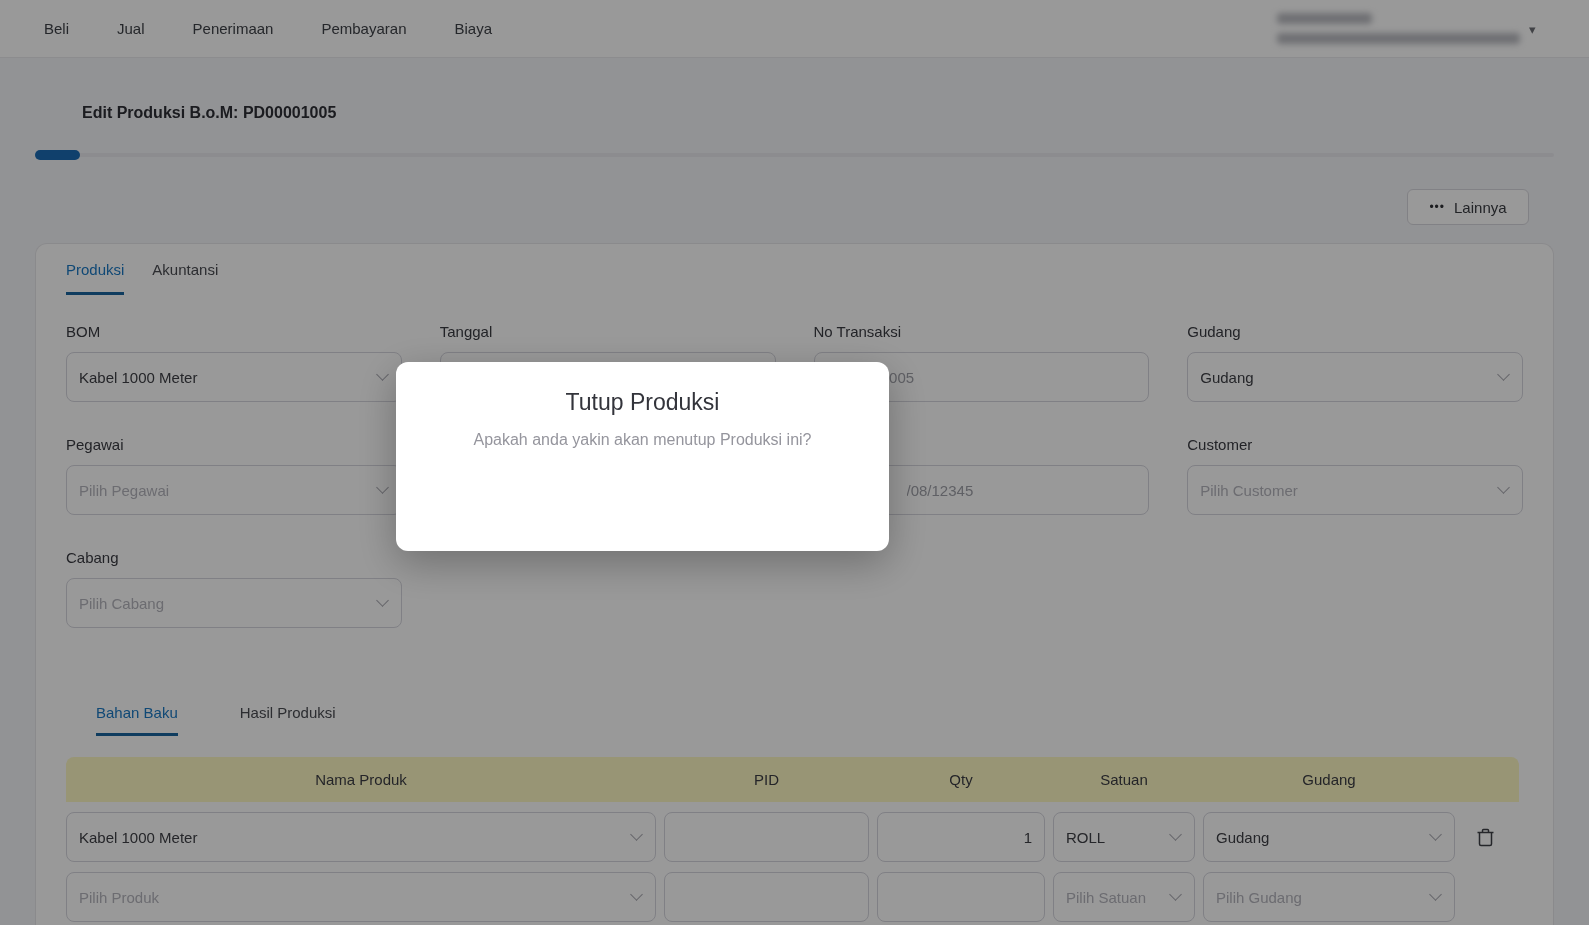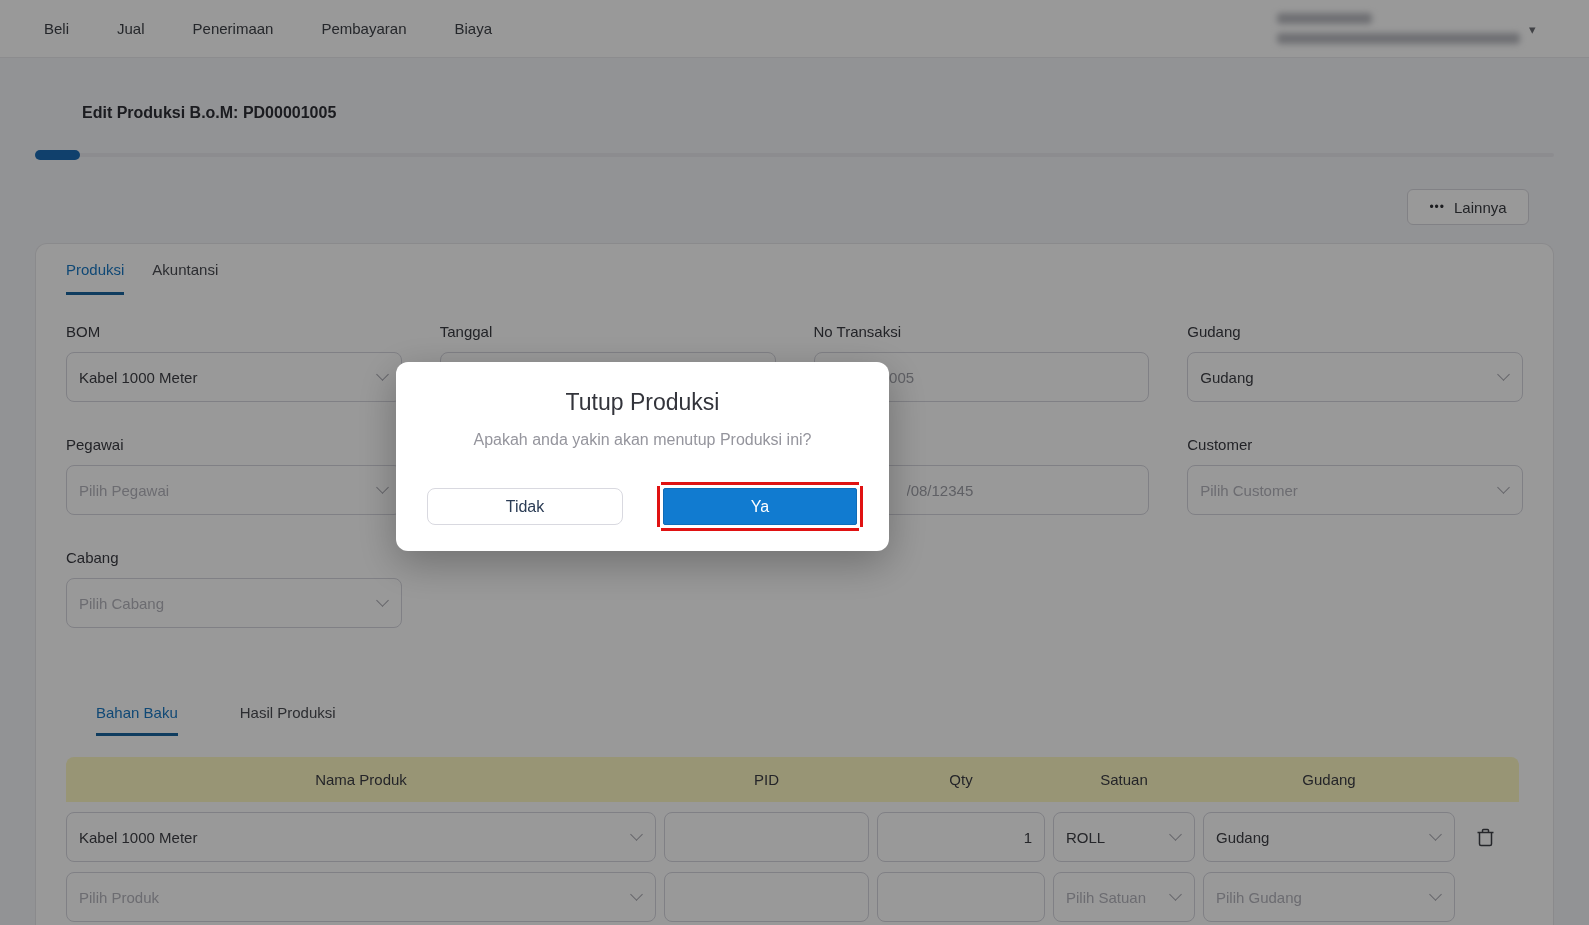--- a/index.html
+++ b/index.html
@@ -262,25 +262,13 @@
       <div></div>
     </div>
   </div>
 </div>
 
 <div class="overlay"></div>
 
 <div class="modal">
   <div class="modal-title">Tutup Produksi</div>
   <div class="modal-message">Apakah anda yakin akan menutup Produksi ini?</div>
-  <div class="modal-actions">
-    <div class="btn-cancel">Tidak</div>
-    <div class="btn-confirm-wrap">
-      <div class="btn-confirm">Ya</div>
-      <div class="annotation">
-        <div class="handle h-tl"></div>
-          <div class="handle h-tr"></div>
-        <div class="handle h-bl"></div>
-          <div class="handle h-br"></div>
-      </div>
-    </div>
-  </div>
 </div>
 
 </body></html>

